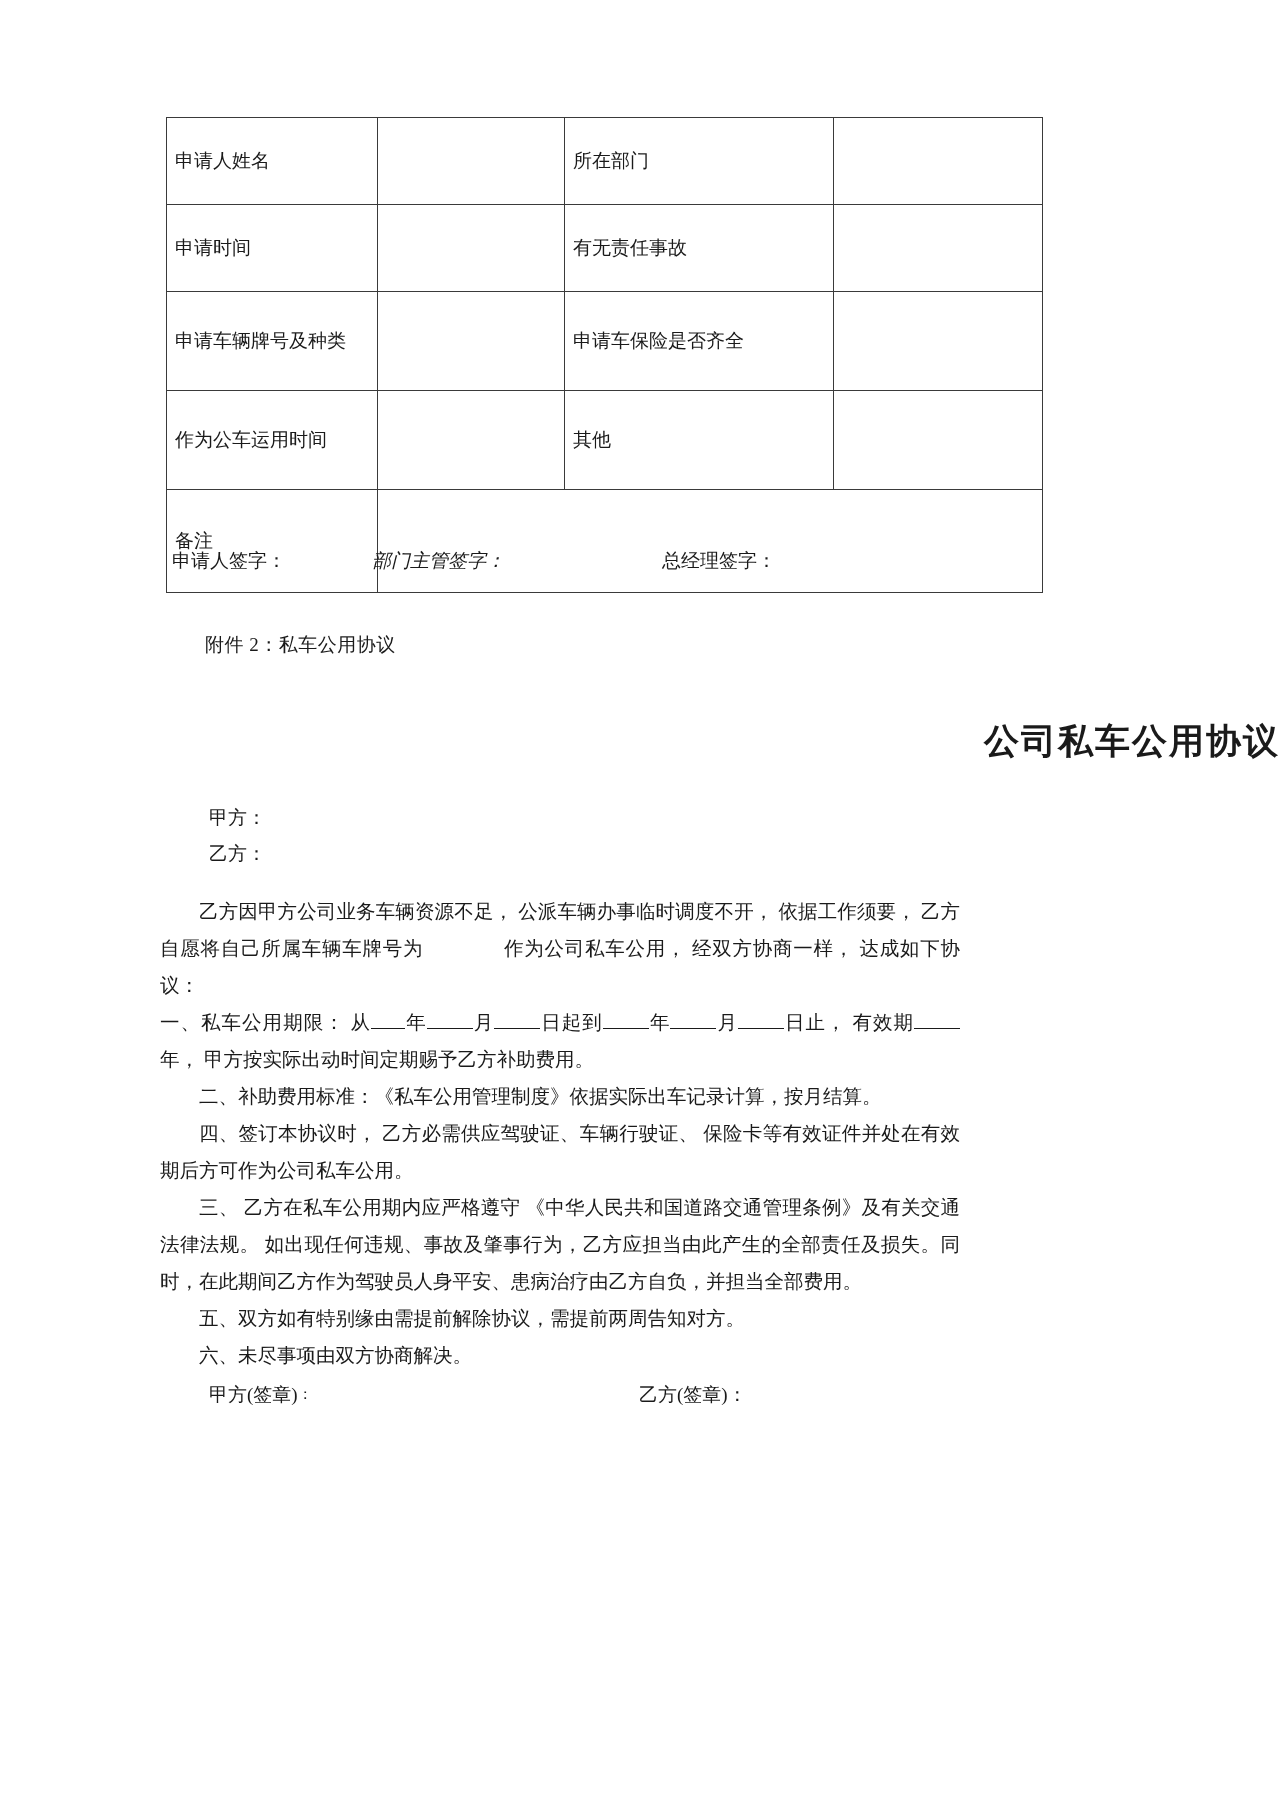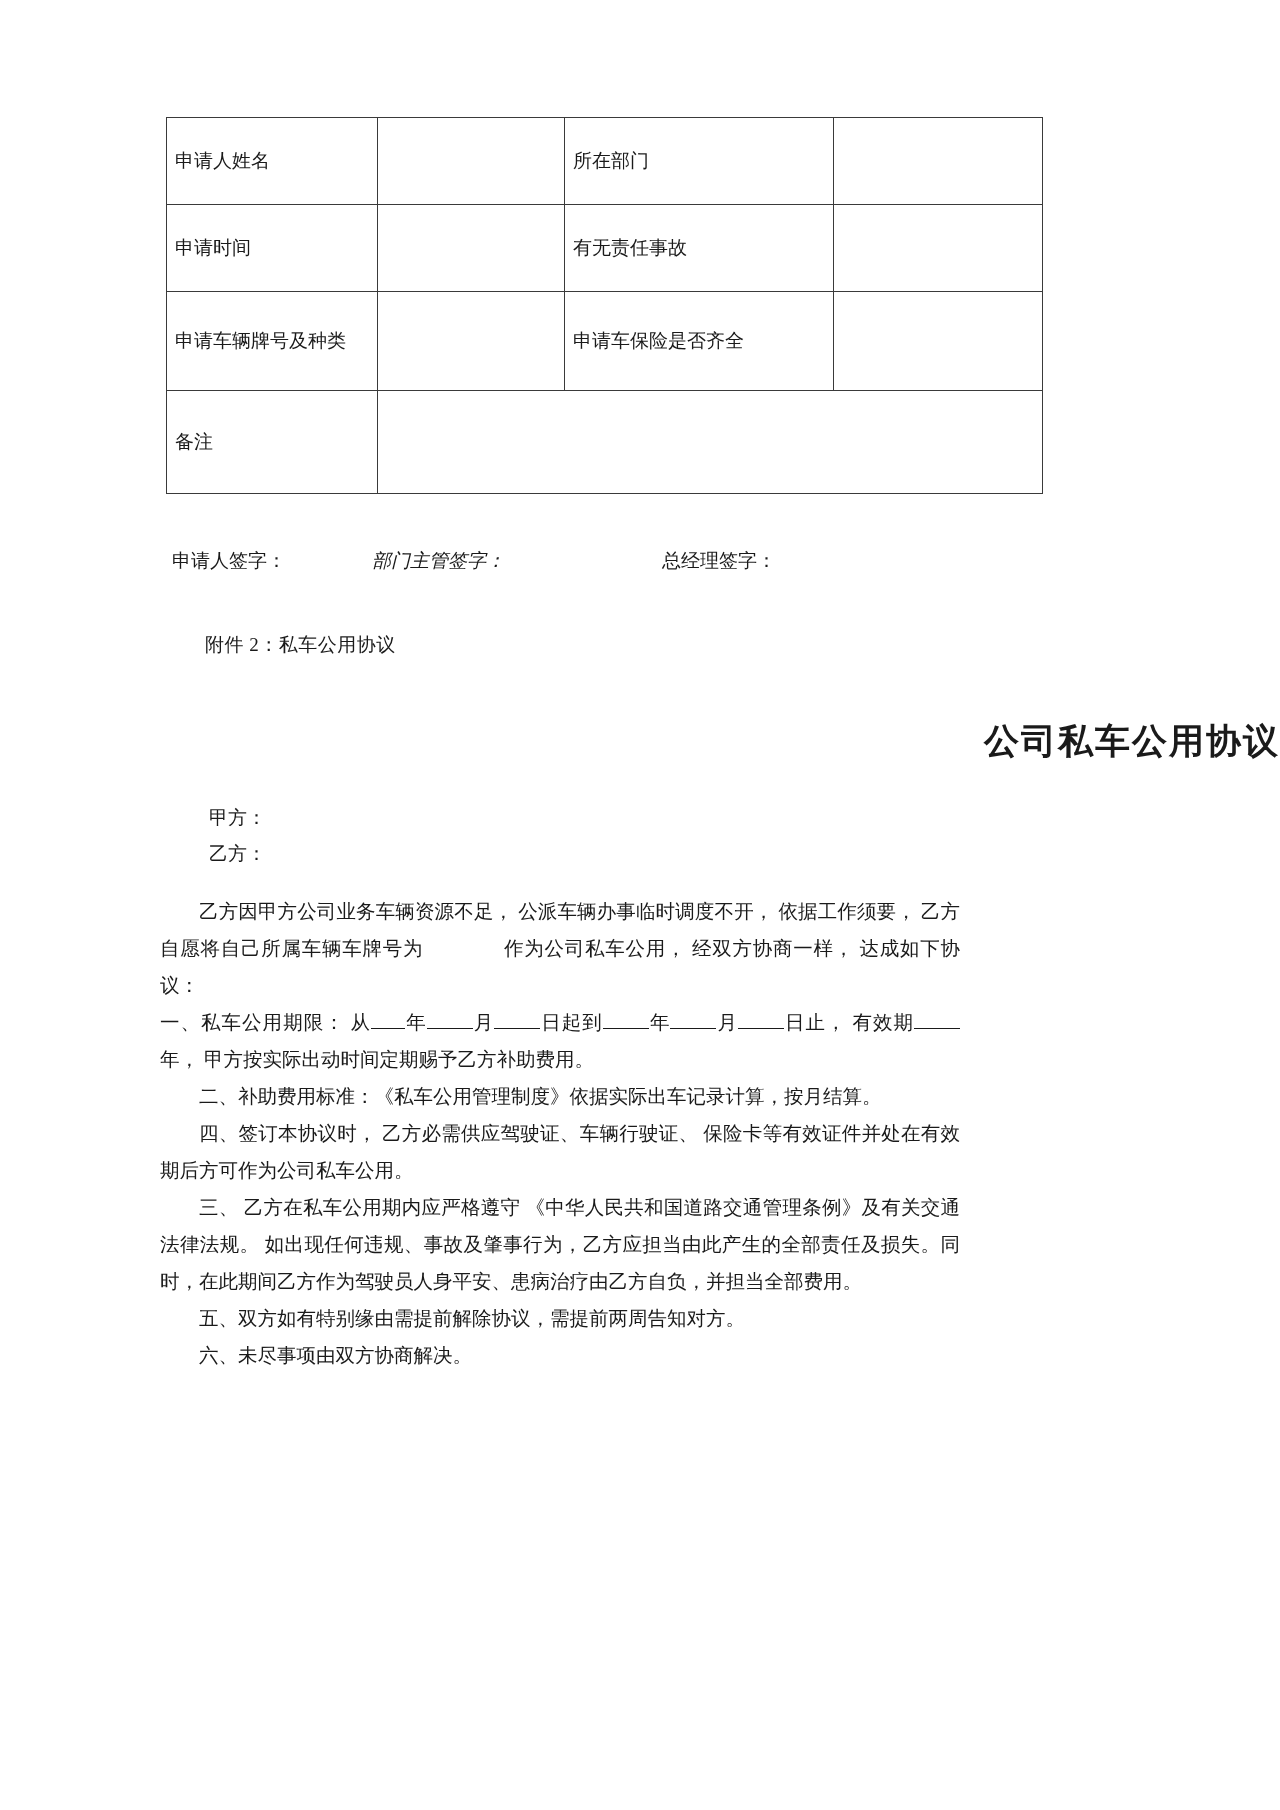--- a/index.html
+++ b/index.html
@@ -147,20 +147,26 @@
           <td class="c2 val"></td>
           <td class="c3 lbl">有无责任事故</td>
           <td class="c4 val"></td>
         </tr>
         <tr class="row-tall">
           <td class="c1 lbl">申请车辆牌号及种类</td>
           <td class="c2 val"></td>
           <td class="c3 lbl">申请车保险是否齐全</td>
           <td class="c4 val"></td>
         </tr>
+        <tr class="row-tall">
+          <td class="c1 lbl">作为公车运用时间</td>
+          <td class="c2 val"></td>
+          <td class="c3 lbl">其他</td>
+          <td class="c4 val"></td>
+        </tr>
         <tr class="row-note">
           <td class="c1 lbl">备注</td>
           <td colspan="3" class="val"></td>
         </tr>
       </tbody>
     </table>
   </div>
 
   <div class="sig-line"><span class="s1">申请人签字：</span><span class="s2">部门主管签字：</span><span class="s3">总经理签字：</span></div>
 
@@ -182,14 +188,15 @@
     <p class="indent">四、签订本协议时， 乙方必需供应驾驶证、车辆行驶证、 保险卡等有效证件并处在有效期后方可作为公司私车公用。</p>
 
     <p class="indent">三、 乙方在私车公用期内应严格遵守 《中华人民共和国道路交通管理条例》及有关交通法律法规。 如出现任何违规、事故及肇事行为，乙方应担当由此产生的全部责任及损失。同时，在此期间乙方作为驾驶员人身平安、患病治疗由乙方自负，并担当全部费用。</p>
 
     <p class="indent">五、双方如有特别缘由需提前解除协议，需提前两周告知对方。</p>
 
     <p class="indent">六、未尽事项由双方协商解决。</p>
 
   </div>
 
+  <div class="bottom-sign"><span class="bs-left"><span>甲方(签章)</span><span class="bs-colon">：</span></span><span>乙方(签章)：</span></div>
 
 </div>
 
 </body></html>

